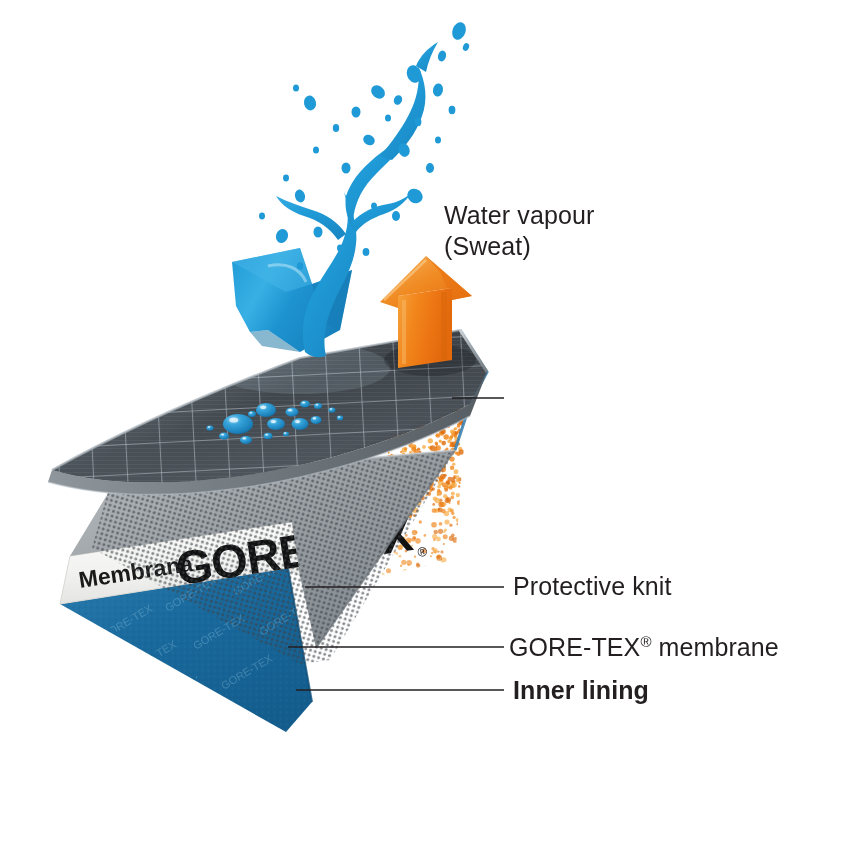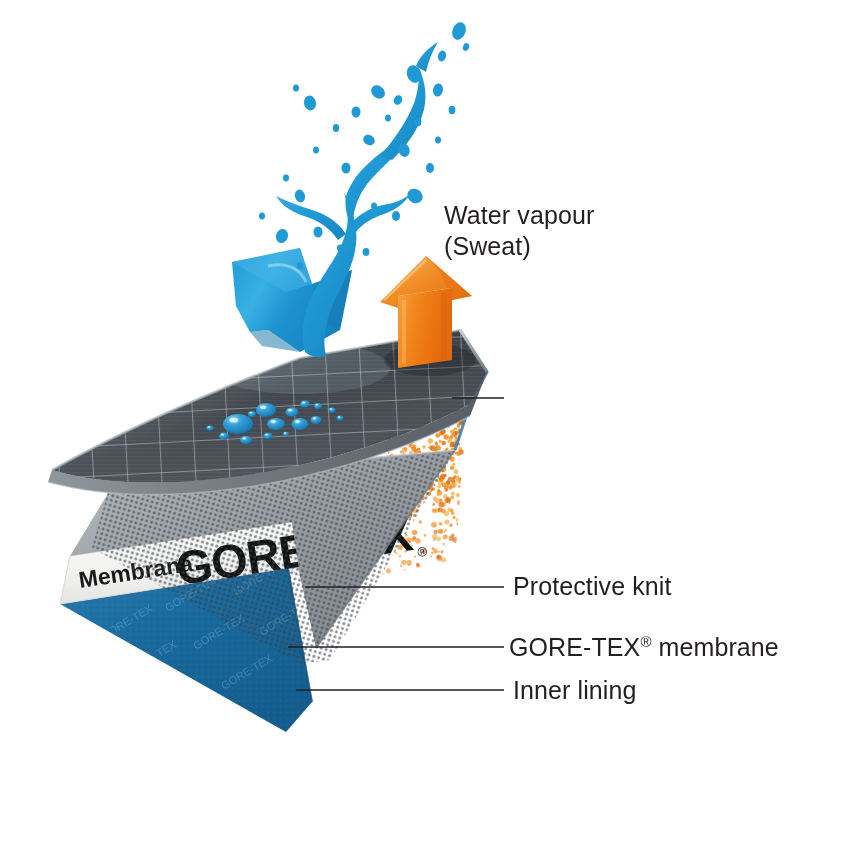--- a/index.html
+++ b/index.html
@@ -7,21 +7,21 @@
        font-family:"Liberation Sans","DejaVu Sans",sans-serif;}
   #stage{position:absolute;inset:0;width:850px;height:850px;}
   .lbl{position:absolute;color:#231f20;font-size:25px;line-height:1.22;
        letter-spacing:.1px;white-space:pre;font-family:"Liberation Sans",sans-serif;}
   .lbl.two{white-space:pre-line;}
   #lbl-moisture{left:74px;top:172px;}
   #lbl-vapour{left:444px;top:188px;margin-top:12px;}
   #lbl-upper{left:513px;top:383px;}
   #lbl-knit{left:513px;top:571px;}
   #lbl-membrane{left:497px;top:632px;margin-left:12px;}
-  #lbl-inner{left:513px;top:675px;}
+  #lbl-inner{left:513px;top:675px;font-weight:bold;}
   .sup{font-size:15px;vertical-align:super;}
   svg{position:absolute;left:0;top:0;}
 </style>
 </head>
 <body>
 
 <div id="stage">
 
 <svg width="850" height="850" viewBox="0 0 850 850">
   <defs>

